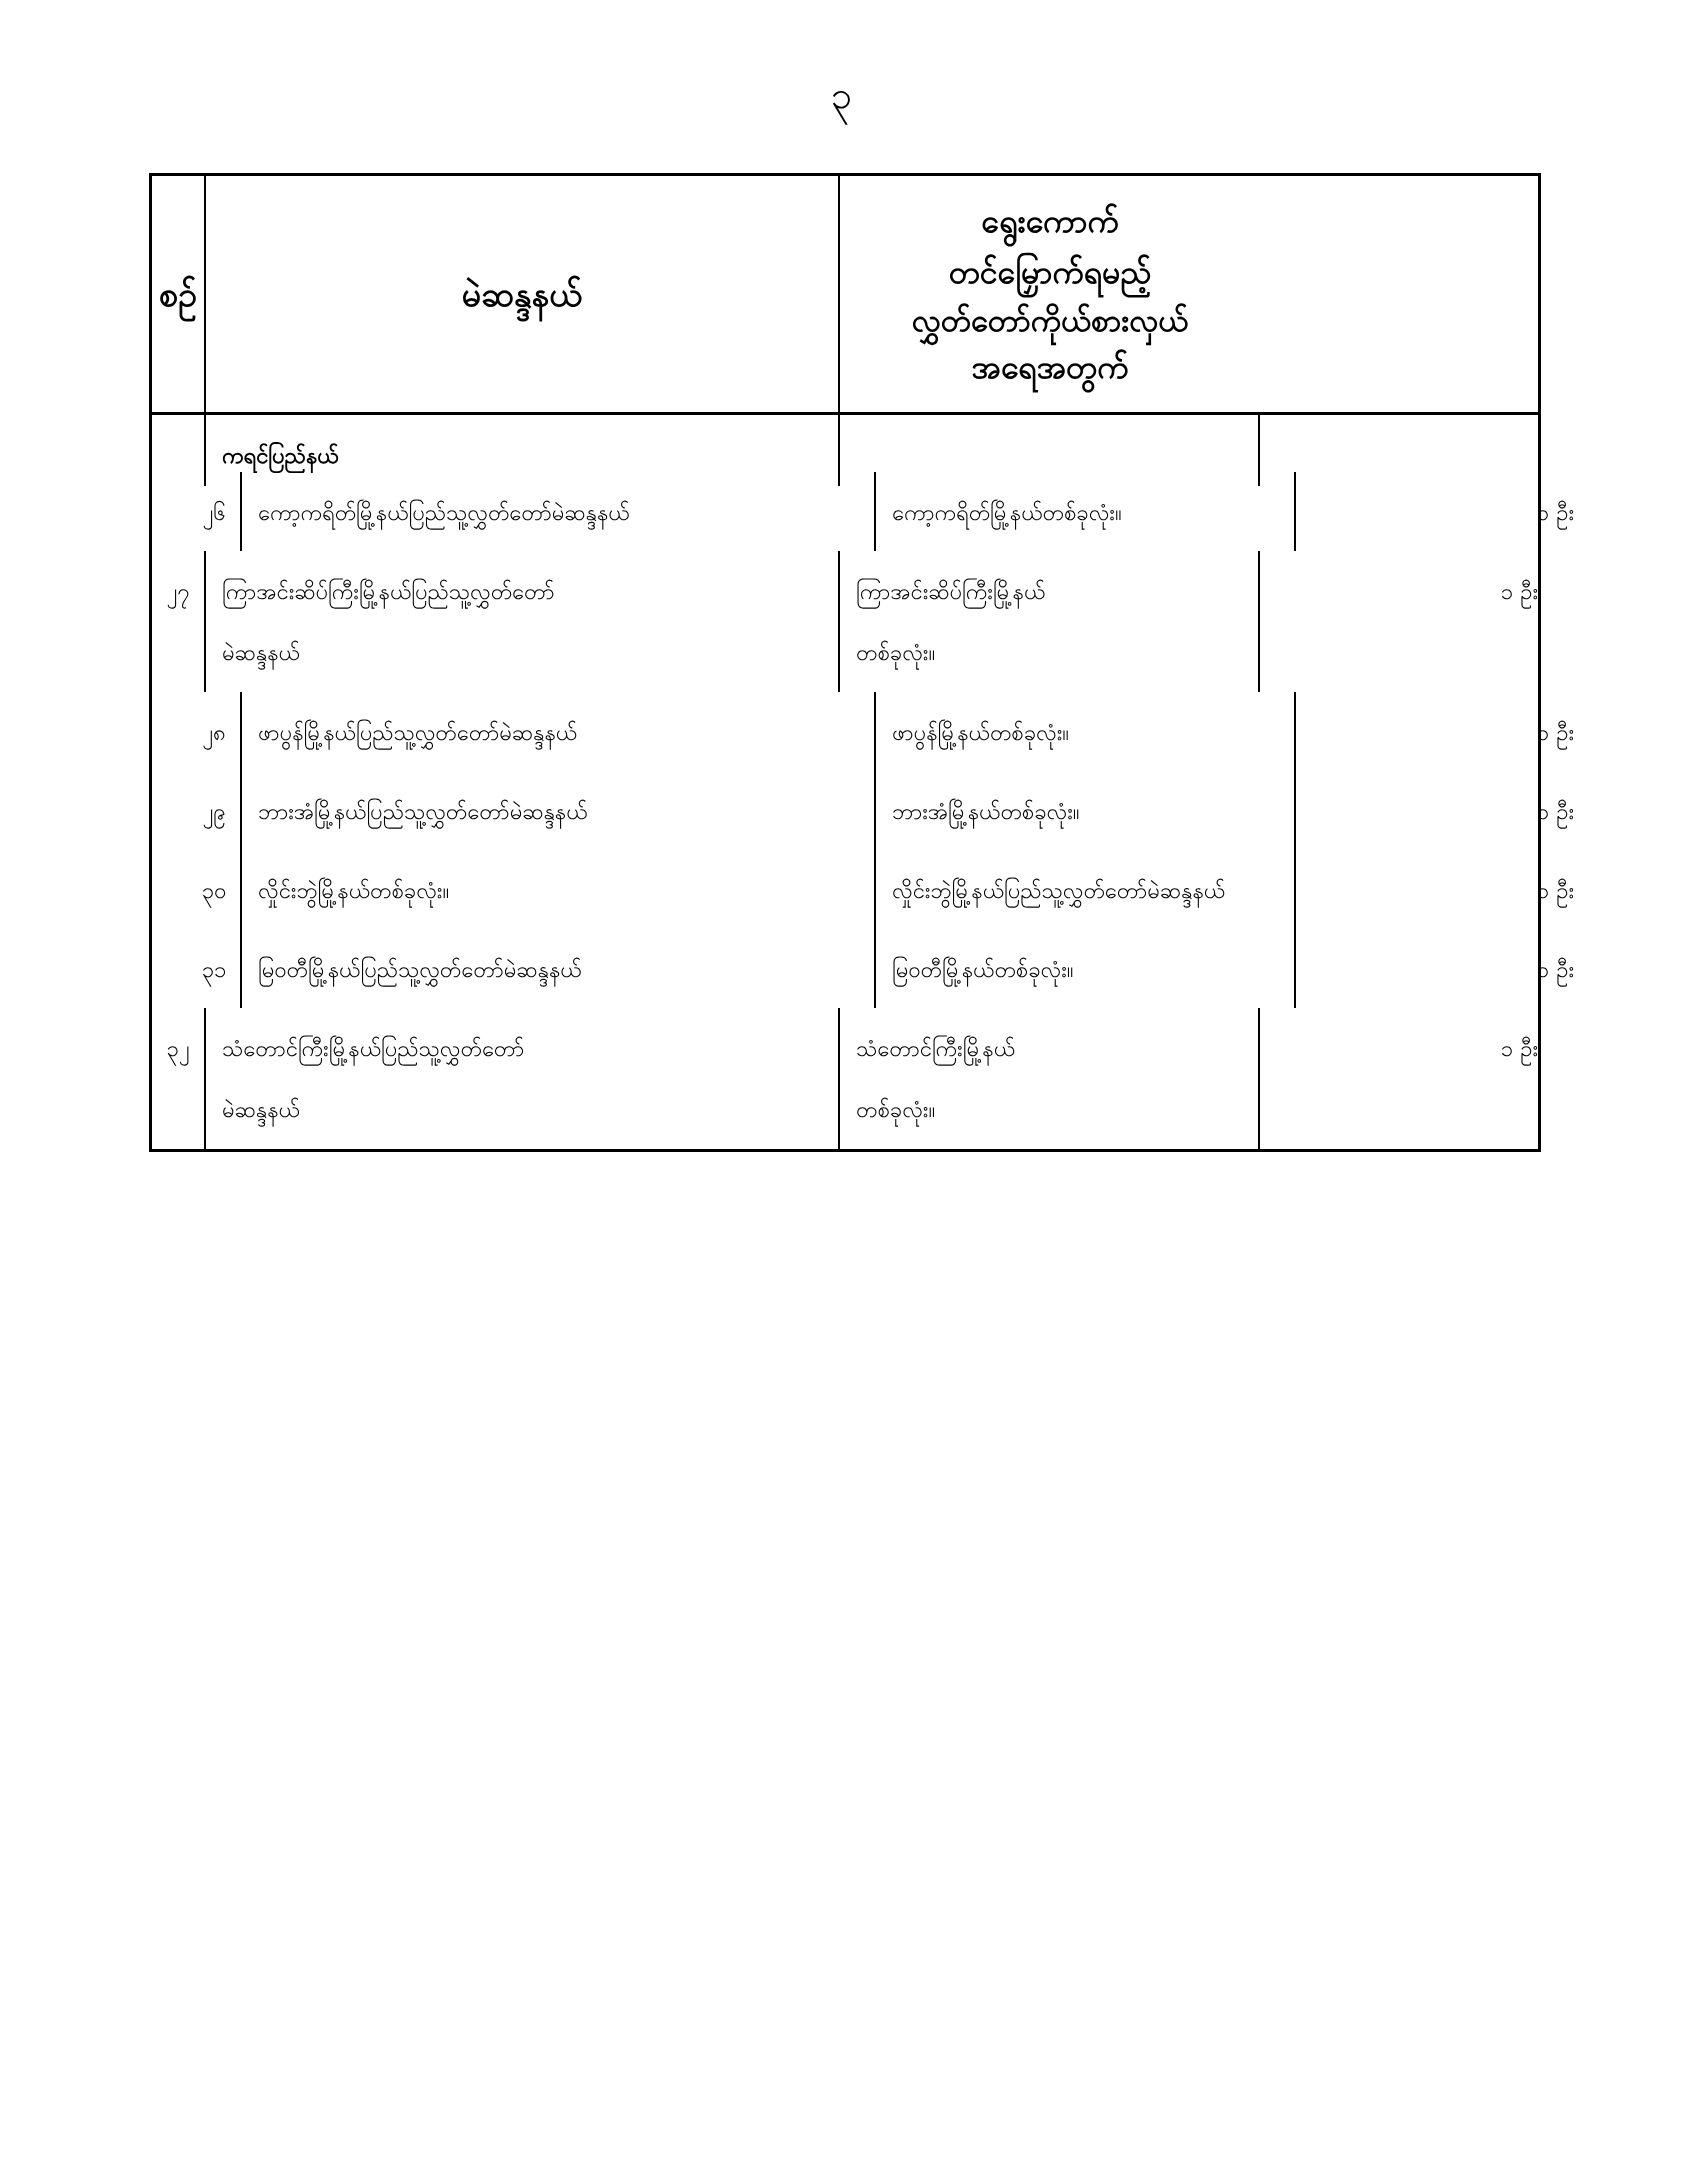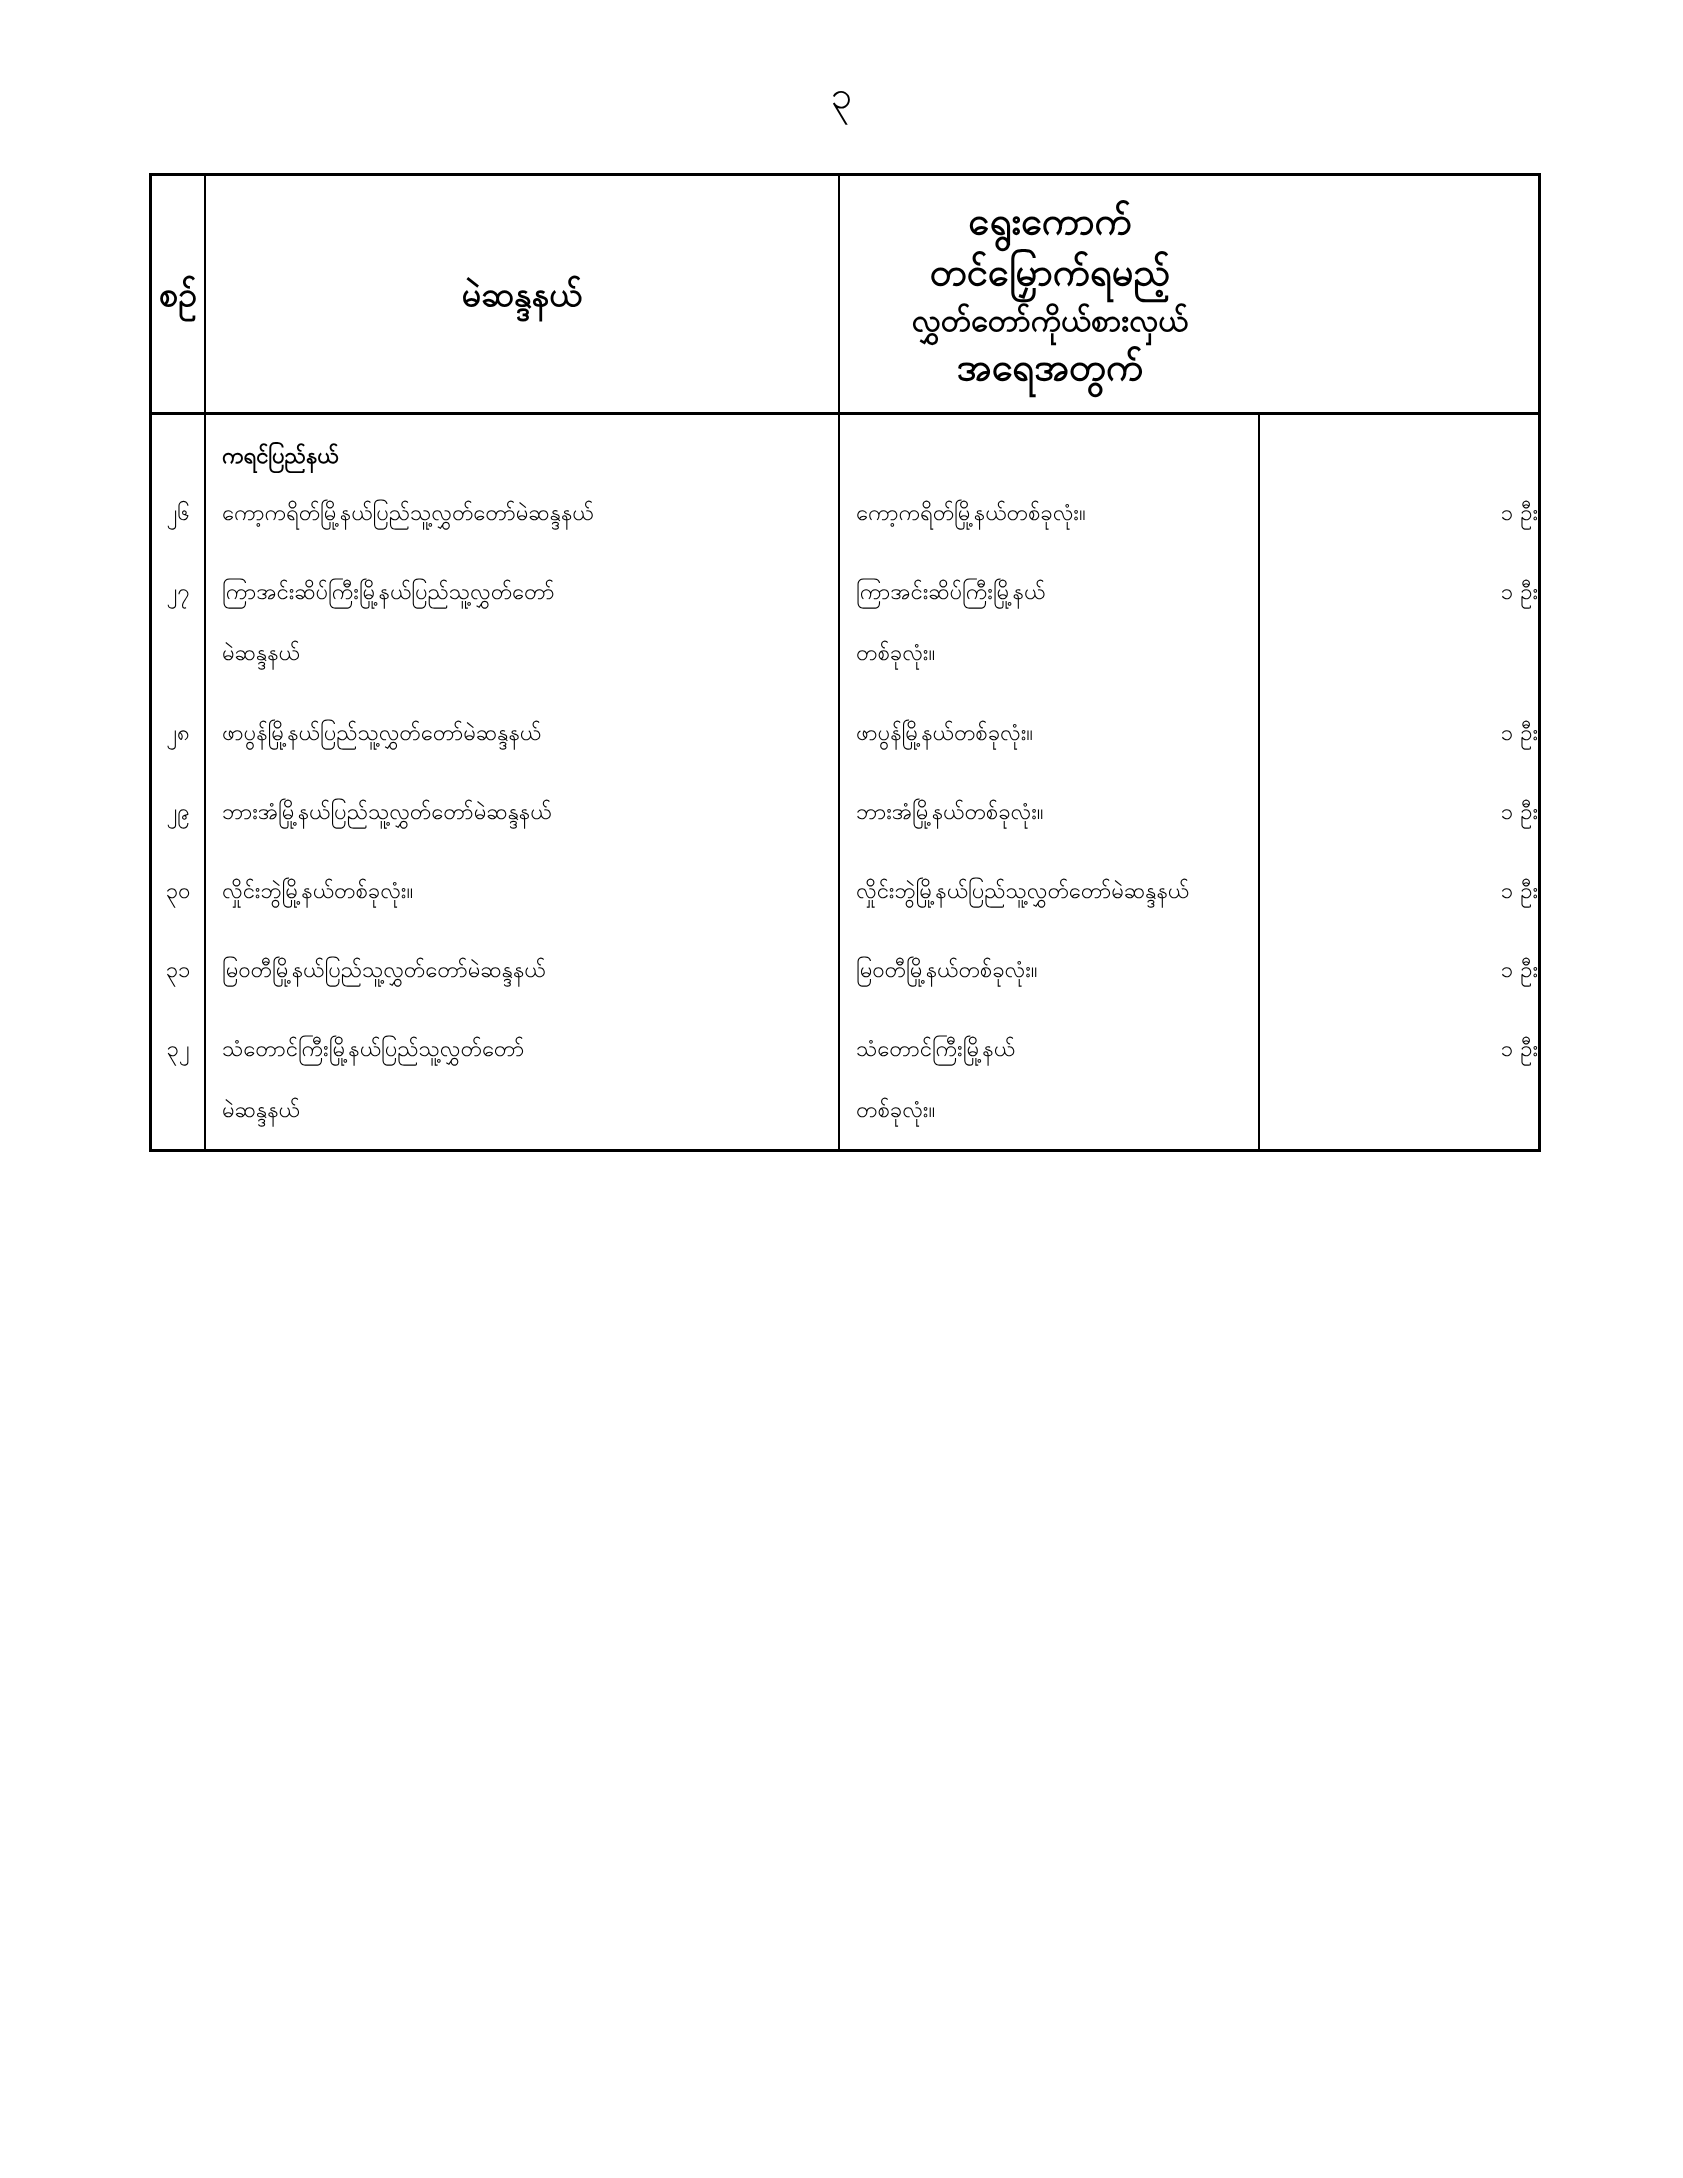--- a/index.html
+++ b/index.html
@@ -44,30 +44,30 @@
     display: flex;
     flex-direction: column;
     align-items: center;
     justify-content: center;
     text-align: center;
     font-weight: bold;
     font-size: 34px;
     line-height: 51px;
   }
   .h-multiline { white-space: pre-line; }
-  .h4-line-big { font-size: 38px; line-height: 51px; }
+  .h4-line-big { font-size: 32px; line-height: 51px; }
   .h4-line-small { font-size: 31px; line-height: 44px; }
   
   .brow .cell {
     padding-top: 10px;
     font-size: 22px;
     line-height: 61px;
   }
   .row-section { height: 57px; }
-  .row-single { height: 79px; }
+  .row-single { height: 79px; padding-left: 36px; }
   .row-double { height: 141px; }
   .num-cell { text-align: center; }
   .cons-cell, .areas-cell {
     padding-left: 16px;
     padding-right: 10px;
     white-space: pre-line;
   }
   .count-cell { text-align: right; }
   .section-title {
     font-weight: bold;

